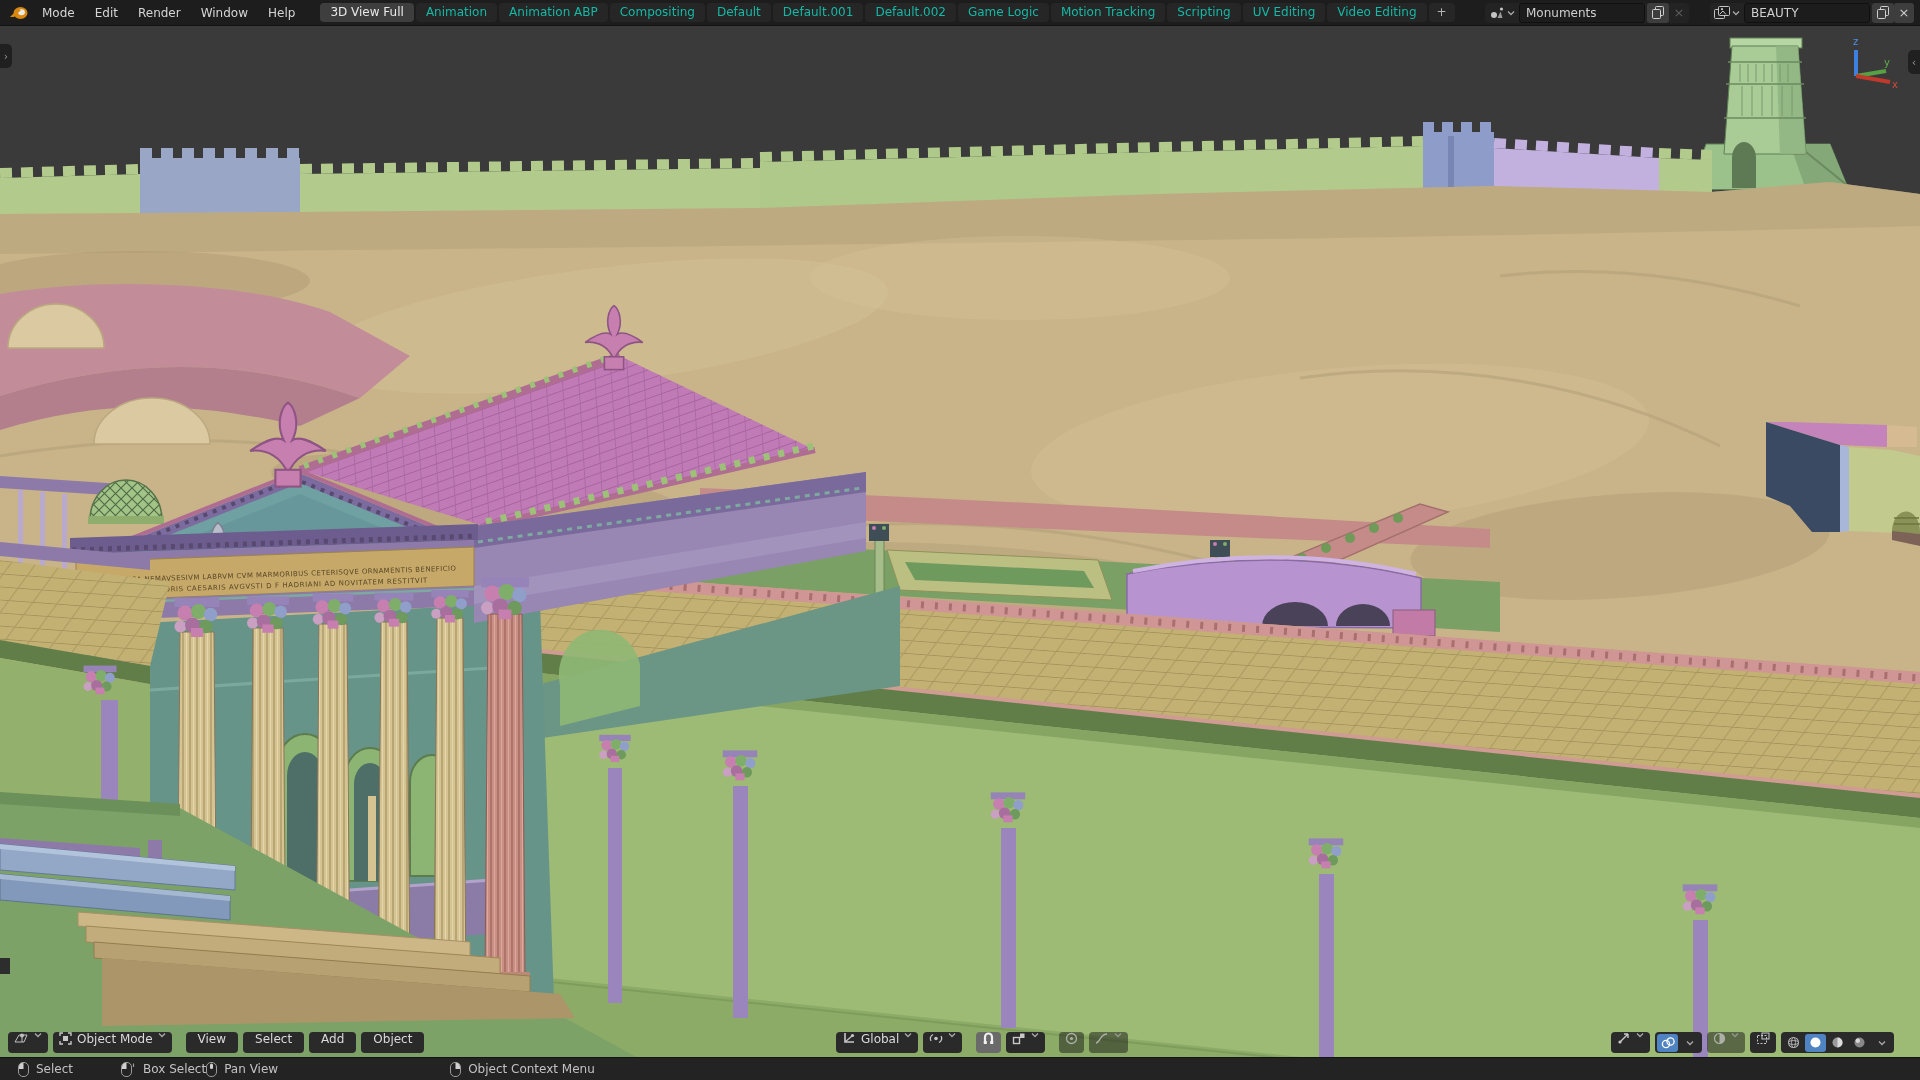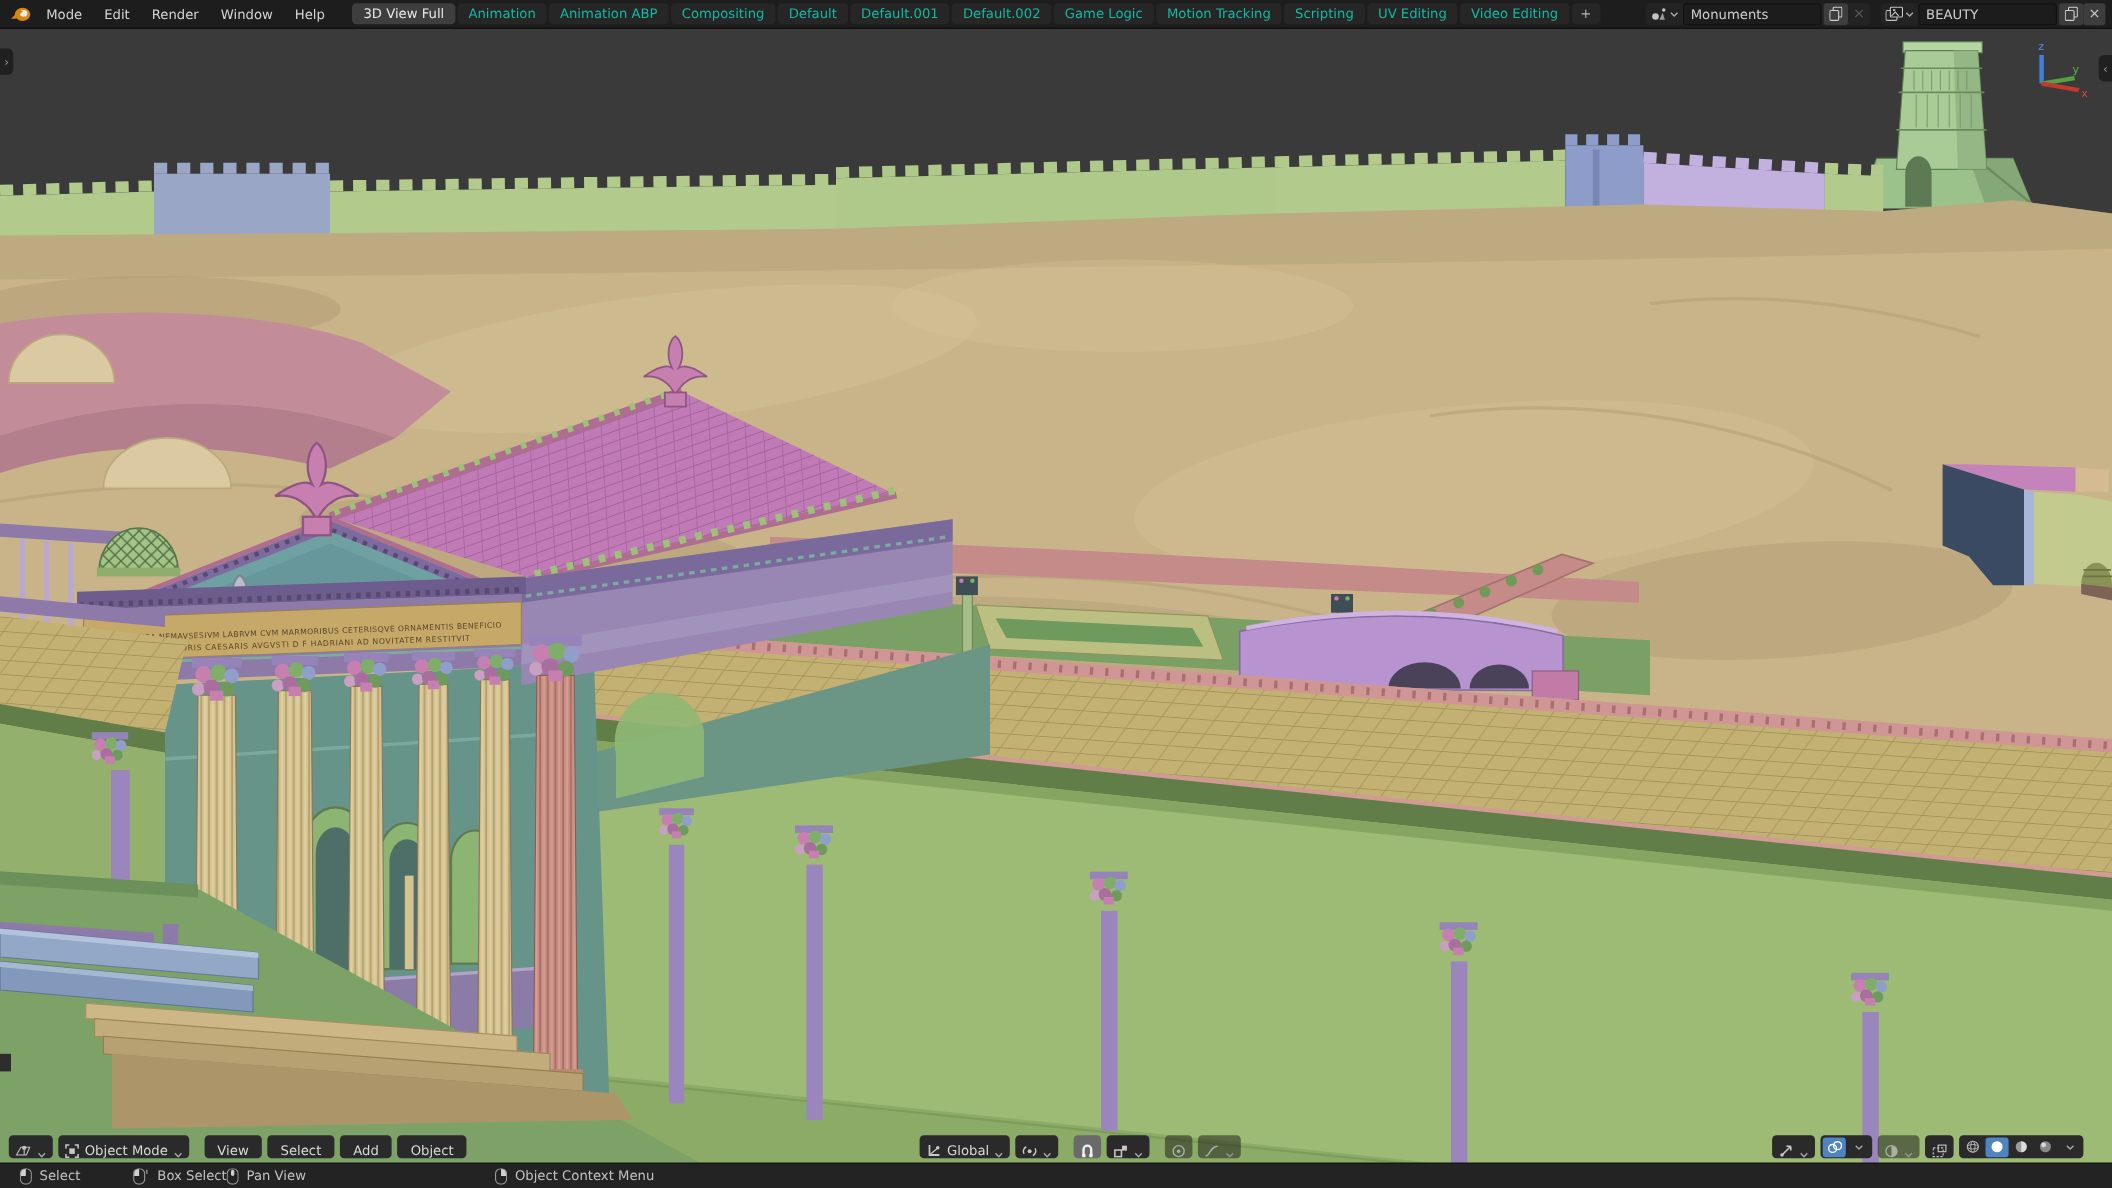--- a/index.html
+++ b/index.html
@@ -9,21 +9,21 @@
   
   .topbar{position:absolute;left:0;top:0;width:1920px;height:25px;background:#1d1d1d;
           border-bottom:1px solid #121212;display:flex;align-items:center;z-index:30;}
   .blogo{width:26px;height:18px;margin-left:6px;display:flex;align-items:center;justify-content:center;}
   .tmenu{color:#d5d5d5;font-size:12px;padding:0 10px;line-height:24px;cursor:default;}
   .tabs{display:flex;align-items:center;margin-left:14px;height:25px;}
   .tab{height:19px;line-height:19px;margin:0 1px;padding:0 10px;border-radius:4px;
        background:#262626;color:#14b8a6;font-size:12px;white-space:nowrap;}
   .tab.active{background:#3e3e3e;color:#e8e8e8;text-align:center;}
   .tab.addtab{padding:0 8px;color:#b5b5b5;background:#262626;}
-  .tb-right{margin-left:auto;display:flex;align-items:center;gap:10px;margin-right:6px;}
+  .tb-right{margin-left:auto;display:flex;align-items:center;gap:21px;margin-right:6px;}
   .selector{display:flex;align-items:center;background:#232323;border-radius:4px;height:20px;}
   .sel-icon{display:flex;align-items:center;padding:0 4px;gap:2px;}
   .sel-field{width:118px;height:18px;background:#1c1c1c;border:1px solid #101010;border-radius:3px;
              color:#cfcfcf;font-size:12px;line-height:18px;padding-left:6px;}
   .sel-btn{width:22px;height:20px;display:flex;align-items:center;justify-content:center;
            background:#3d3d3d;border-radius:3px;margin-left:2px;}
   .sel-x{width:20px;height:20px;display:flex;align-items:center;justify-content:center;
          color:#cfcfcf;font-size:13px;border-radius:3px;}
   .sel-x.dim{color:#5c5c5c;background:transparent;}
   .sel-x.lit{background:#3d3d3d;}
@@ -33,21 +33,21 @@
   .edge-arrow{position:absolute;width:12px;height:24px;background:#202020;color:#8f8f8f;
               font-size:11px;display:flex;align-items:center;justify-content:center;z-index:5;}
   .edge-left{left:0;top:18px;border-radius:0 5px 5px 0;}
   .edge-right{right:0;top:24px;border-radius:5px 0 0 5px;}
   .axis-gizmo{position:absolute;right:22px;top:10px;z-index:5;}
   
   .hgroup{position:absolute;bottom:5px;display:flex;gap:5px;z-index:10;align-items:center;}
   .hg-left{left:8px;}
   .hg-mid{left:836px;}
   .hg-right{right:26px;}
-  .hbtn{height:21px;background:#2a2a2a;border-radius:4px;display:flex;align-items:flex-end;
+  .hbtn{height:21px;background:#2a2a2a;border-radius:4px;display:flex;align-items:flex-start;
         padding:0 6px;gap:5px;color:#dadada;font-size:12px;white-space:nowrap;}
   .hbtn.menu{padding:0 12px;}
   .hbtn .lbl{pointer-events:none;}
   .hbtn.lit{background:#6a6a6a;}
   .hbtn.dim{background:rgba(34,36,30,.55);color:#a8a8a8;}
   .hbtn.dim svg{opacity:.75;}
   .seg{display:flex;align-items:center;background:#2a2a2a;border-radius:4px;padding:0 2px;height:21px;gap:1px;}
   .seg .si{width:21px;height:18px;border-radius:3px;display:flex;align-items:center;justify-content:center;}
   .seg .si.on{background:#4f83c2;}
   .gap8{width:4px;}

